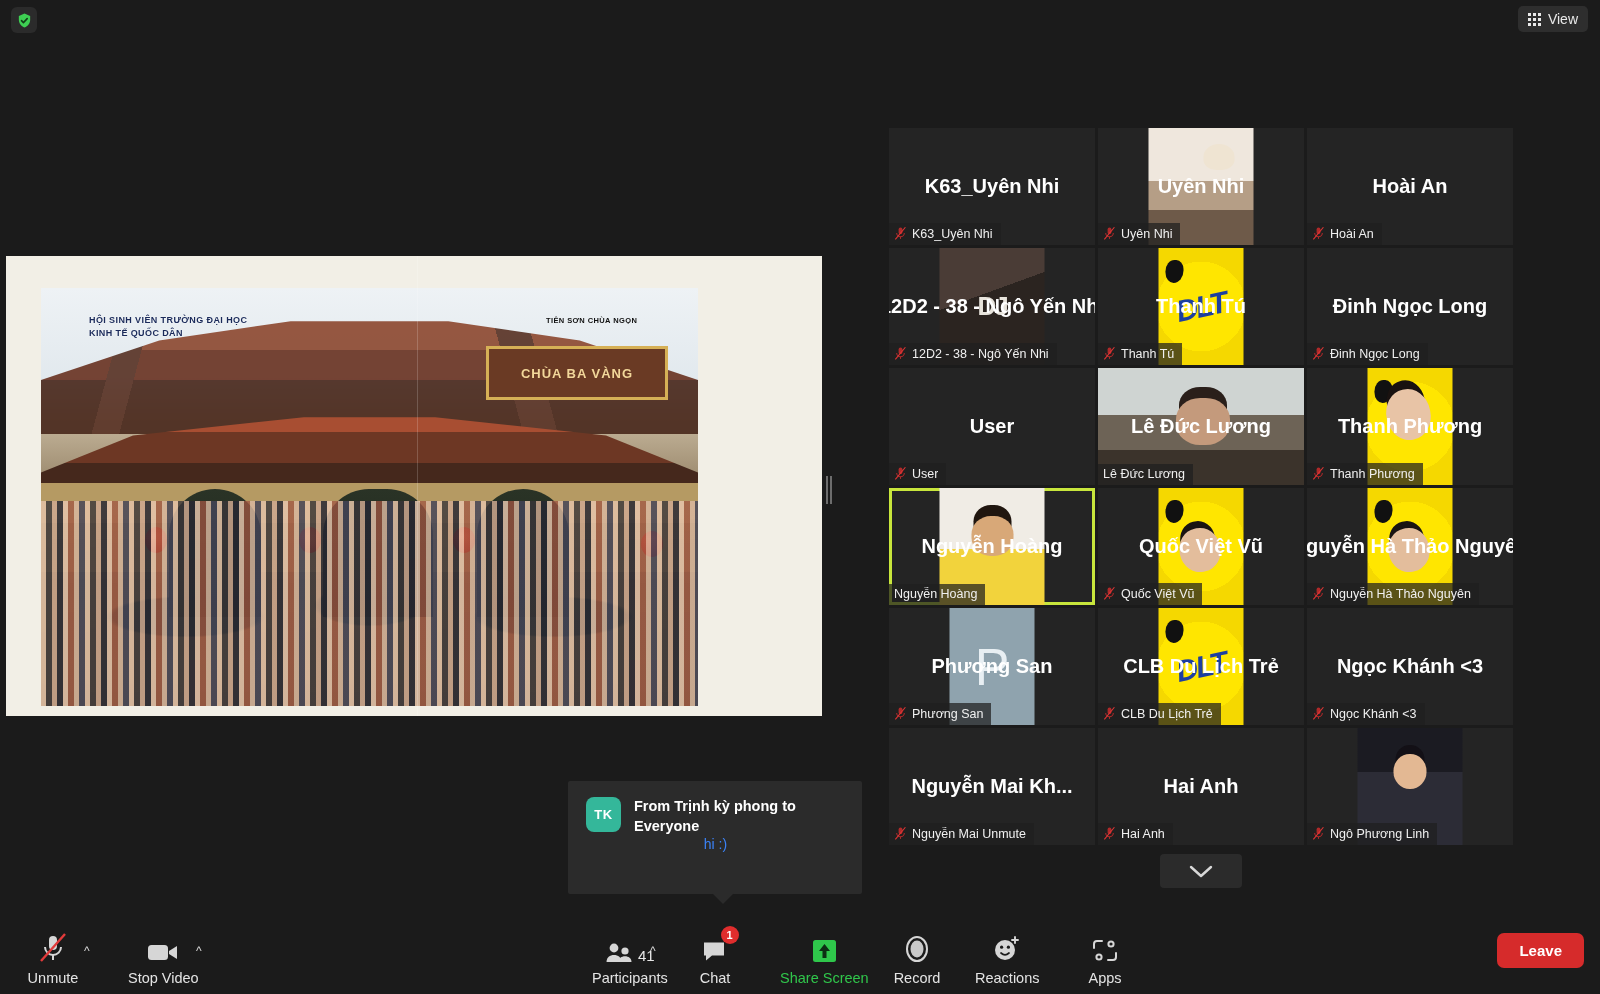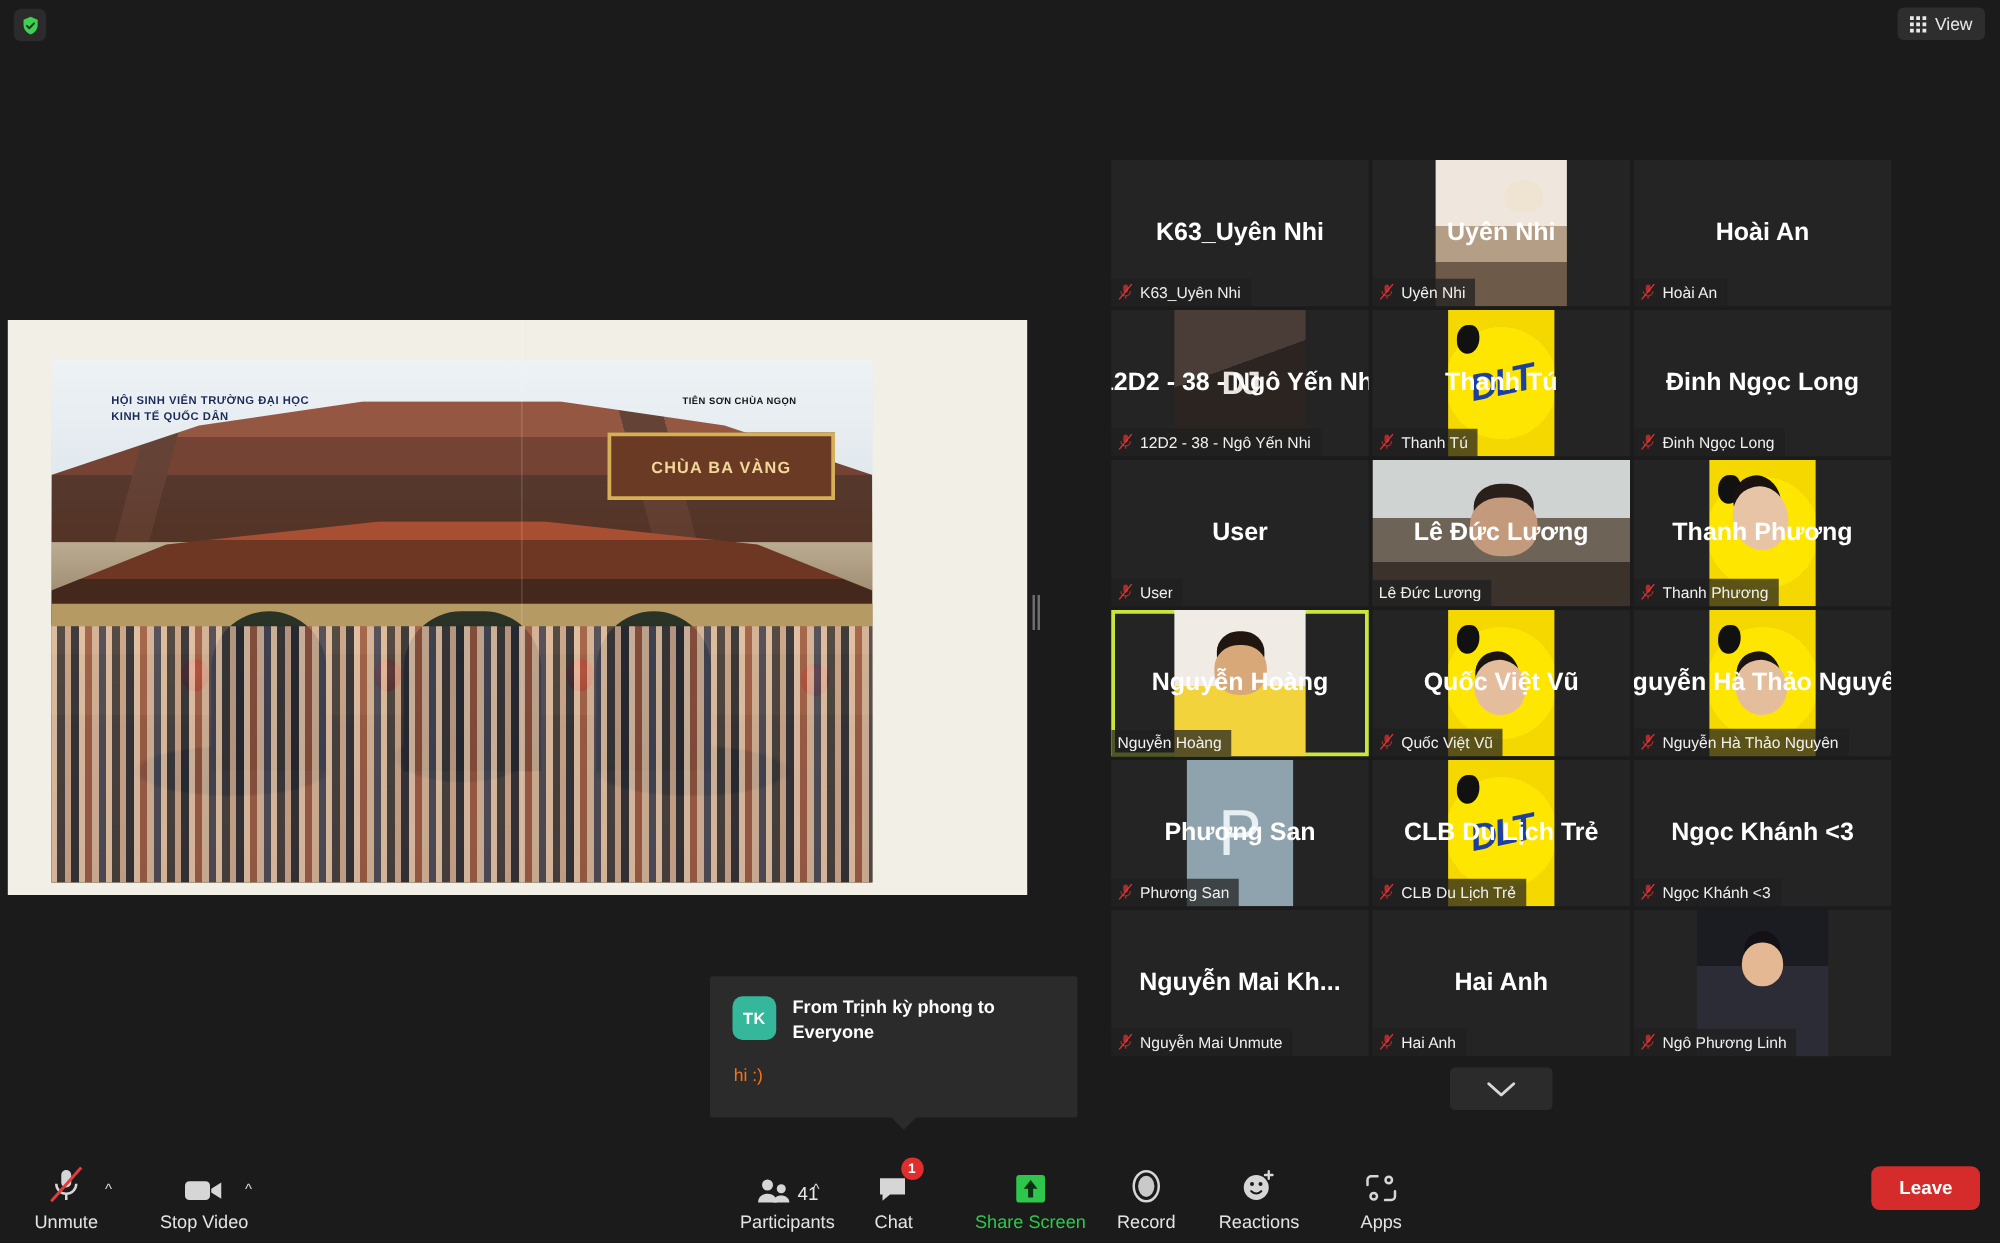--- a/index.html
+++ b/index.html
@@ -294,21 +294,21 @@
   .chat-avatar {
     width: 35px; height: 35px; border-radius: 8px;
     background: #34b79a; flex: 0 0 auto;
     display: flex; align-items: center; justify-content: center;
     color: #fff; font-size: 13px; font-weight: bold; letter-spacing: .5px;
   }
   .chat-from {
     color: #fff; font-size: 14.5px; font-weight: bold; line-height: 1.35;
   }
   .chat-body {
-    color: #f97316; font-size: 14px; margin-top: 16px; margin-left: 1px;
+    color: #3b82f6; font-size: 14px; margin-top: 0; margin-left: 1px; text-align: center;
   }
 
   
   .toolbar {
     position: absolute; left: 0; bottom: 0; width: 1600px; height: 88px;
     background: #1b1b1b; z-index: 25;
   }
   .tb-item {
     position: absolute; bottom: 8px;
     display: flex; flex-direction: column; align-items: center;

